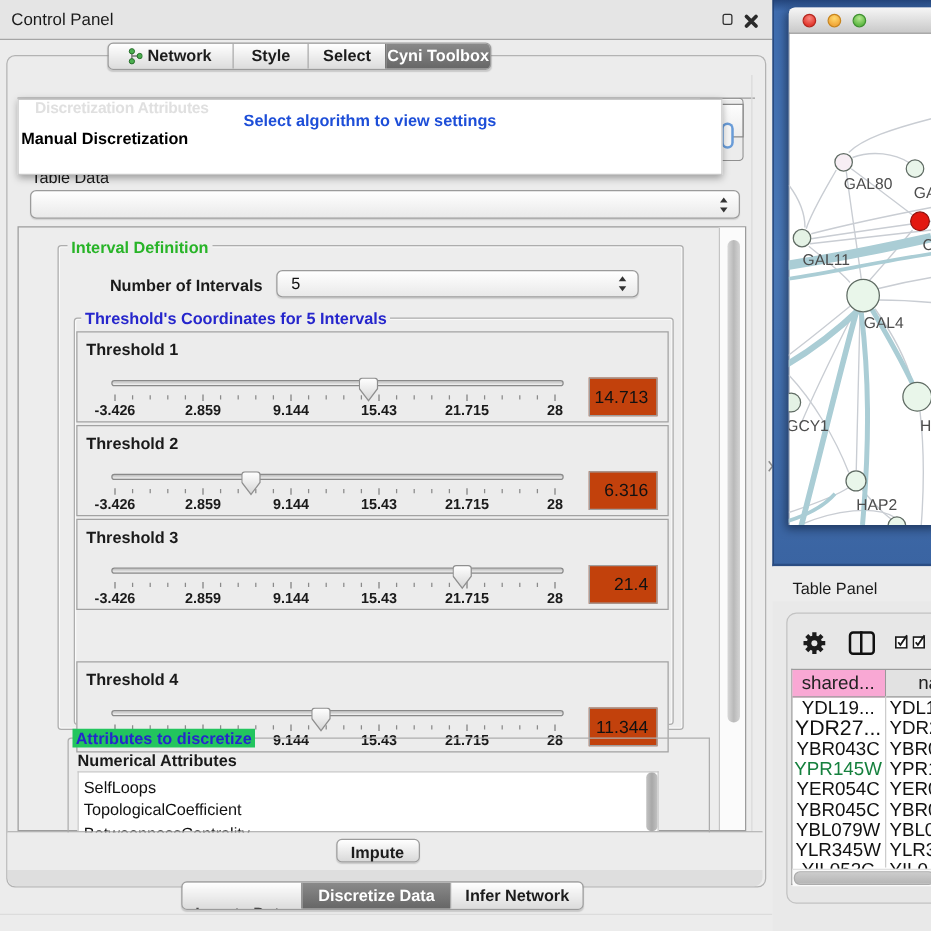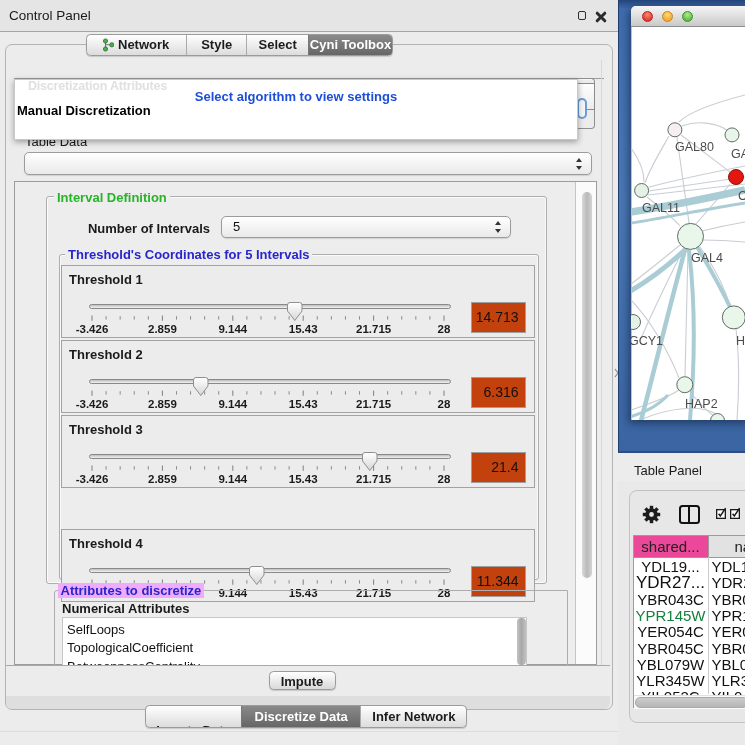--- a/index.html
+++ b/index.html
@@ -257,21 +257,21 @@
     </svg>
 <div class="ticklab" style="left:0.0px;">-3.426</div>
 <div class="ticklab" style="left:70.4px;">2.859</div>
 <div class="ticklab" style="left:140.8px;">9.144</div>
 <div class="ticklab" style="left:211.2px;">15.43</div>
 <div class="ticklab" style="left:281.6px;">21.715</div>
 <div class="ticklab" style="left:352.0px;">28</div>
 <div class="vbox">11.344</div>
 </div>
 <div class="abs" style="left:54px;top:590px;width:512px;height:90px;border:1px solid #adadad;border-top-left-radius:3px;"></div>
-<div class="gtitle" style="left:57.5px;top:583px;background:#f0abfc;padding:0 3px;color:#2626cc;">Attributes to discretize</div>
+<div class="gtitle" style="left:57.5px;top:583px;background:#22c55e;padding:0 3px;color:#2626cc;">Attributes to discretize</div>
 <div class="abs b13" style="left:62px;top:601px;">Numerical Attributes</div>
 <div class="abs" style="left:62px;top:617px;width:465px;height:48px;background:#ffffff;border:1px solid #c6c6c6;border-bottom:none;box-sizing:border-box;"></div>
 <div class="abs n13" style="left:67px;top:621.5px;color:#111;">SelfLoops</div>
 <div class="abs n13" style="left:67px;top:640px;color:#111;">TopologicalCoefficient</div>
 <div class="abs n13" style="left:67px;top:658.5px;color:#111;">BetweennessCentrality</div>
 <div class="abs" style="left:517px;top:618px;width:9px;height:47px;background:linear-gradient(90deg,#c2c2c2,#a8a8a8,#c2c2c2);border-radius:4px;"></div>
 <div class="abs" style="left:6px;top:665px;width:604px;height:1px;background:#a8a8a8;"></div>
 <div class="abs" style="left:6px;top:666px;width:604px;height:30px;background:#ececec;"></div>
 <div class="abs" style="left:268.5px;top:671px;width:67px;height:19px;border:1px solid #9b9b9b;border-radius:4.5px;background:linear-gradient(#ffffff,#d9d9d9);box-shadow:0 1px 1px rgba(0,0,0,.15);font-size:13px;font-weight:bold;color:#1c1c1c;text-align:center;line-height:19px;box-sizing:border-box;">Impute</div>
 <div class="seg" style="left:145px;top:704.5px;height:21px;">
@@ -368,21 +368,21 @@
 <div class="abs" style="left:687.7px;top:505px;width:2.8px;height:18px;background:#111;"></div>
 <svg class="abs" style="left:715.5px;top:507px;" width="12" height="12">
 <rect x="0.65" y="2.65" width="8.7" height="8.7" fill="#fff" stroke="#1a1a1a" stroke-width="1.3"></rect>
 <path d="M2.6,6.8 L4.3,9 L9.6,1.2" stroke="#1a1a1a" stroke-width="1.5" fill="none"></path>
   </svg>
 <svg class="abs" style="left:729.5px;top:507px;" width="12" height="12">
 <rect x="0.65" y="2.65" width="8.7" height="8.7" fill="#fff" stroke="#1a1a1a" stroke-width="1.3"></rect>
 <path d="M2.6,6.8 L4.3,9 L9.6,1.2" stroke="#1a1a1a" stroke-width="1.5" fill="none"></path>
   </svg>
 <div class="abs" style="left:632.5px;top:534.5px;width:113px;height:173.5px;background:#ffffff;border:1px solid #9c9c9c;border-right:none;box-sizing:border-box;"></div>
-<div class="abs" style="left:633.5px;top:535.5px;width:74px;height:21.5px;background:#ec4899;border-right:1px solid #9a9a9a;border-bottom:1px solid #9a9a9a;box-sizing:content-box;font-size:15px;color:#222;text-align:center;line-height:21.5px;">shared...</div>
+<div class="abs" style="left:633.5px;top:535.5px;width:74px;height:21.5px;background:#f9a8d4;border-right:1px solid #9a9a9a;border-bottom:1px solid #9a9a9a;box-sizing:content-box;font-size:15px;color:#222;text-align:center;line-height:21.5px;">shared...</div>
 <div class="abs" style="left:708.5px;top:535.5px;width:37px;height:21.5px;background:#e2e2e2;border-bottom:1px solid #9a9a9a;font-size:15px;color:#222;line-height:21.5px;"><span style="margin-left:26px;">na</span></div>
 <div class="abs" style="left:707.6px;top:557px;width:1px;height:137px;background:#cccccc;"></div>
 <div class="abs" style="left:633.5px;top:559.0px;width:74px;height:16.3px;line-height:16.3px;font-size:15px;color:#111;text-align:center;overflow:hidden;">YDL19...</div>
 <div class="abs" style="left:711.5px;top:559.0px;width:34px;height:16.3px;line-height:16.3px;font-size:15px;color:#111;overflow:hidden;">YDL1</div>
 <div class="abs" style="left:633.5px;top:575.3px;width:74px;height:16.3px;line-height:16.3px;font-size:17px;color:#111;text-align:center;overflow:hidden;">YDR27...</div>
 <div class="abs" style="left:711.5px;top:575.3px;width:34px;height:16.3px;line-height:16.3px;font-size:15px;color:#111;overflow:hidden;">YDR2</div>
 <div class="abs" style="left:633.5px;top:591.6px;width:74px;height:16.3px;line-height:16.3px;font-size:15px;color:#111;text-align:center;overflow:hidden;">YBR043C</div>
 <div class="abs" style="left:711.5px;top:591.6px;width:34px;height:16.3px;line-height:16.3px;font-size:15px;color:#111;overflow:hidden;">YBR0</div>
 <div class="abs" style="left:633.5px;top:607.9px;width:74px;height:16.3px;line-height:16.3px;font-size:15px;color:#15803d;text-align:center;overflow:hidden;">YPR145W</div>
 <div class="abs" style="left:711.5px;top:607.9px;width:34px;height:16.3px;line-height:16.3px;font-size:15px;color:#111;overflow:hidden;">YPR1</div>

